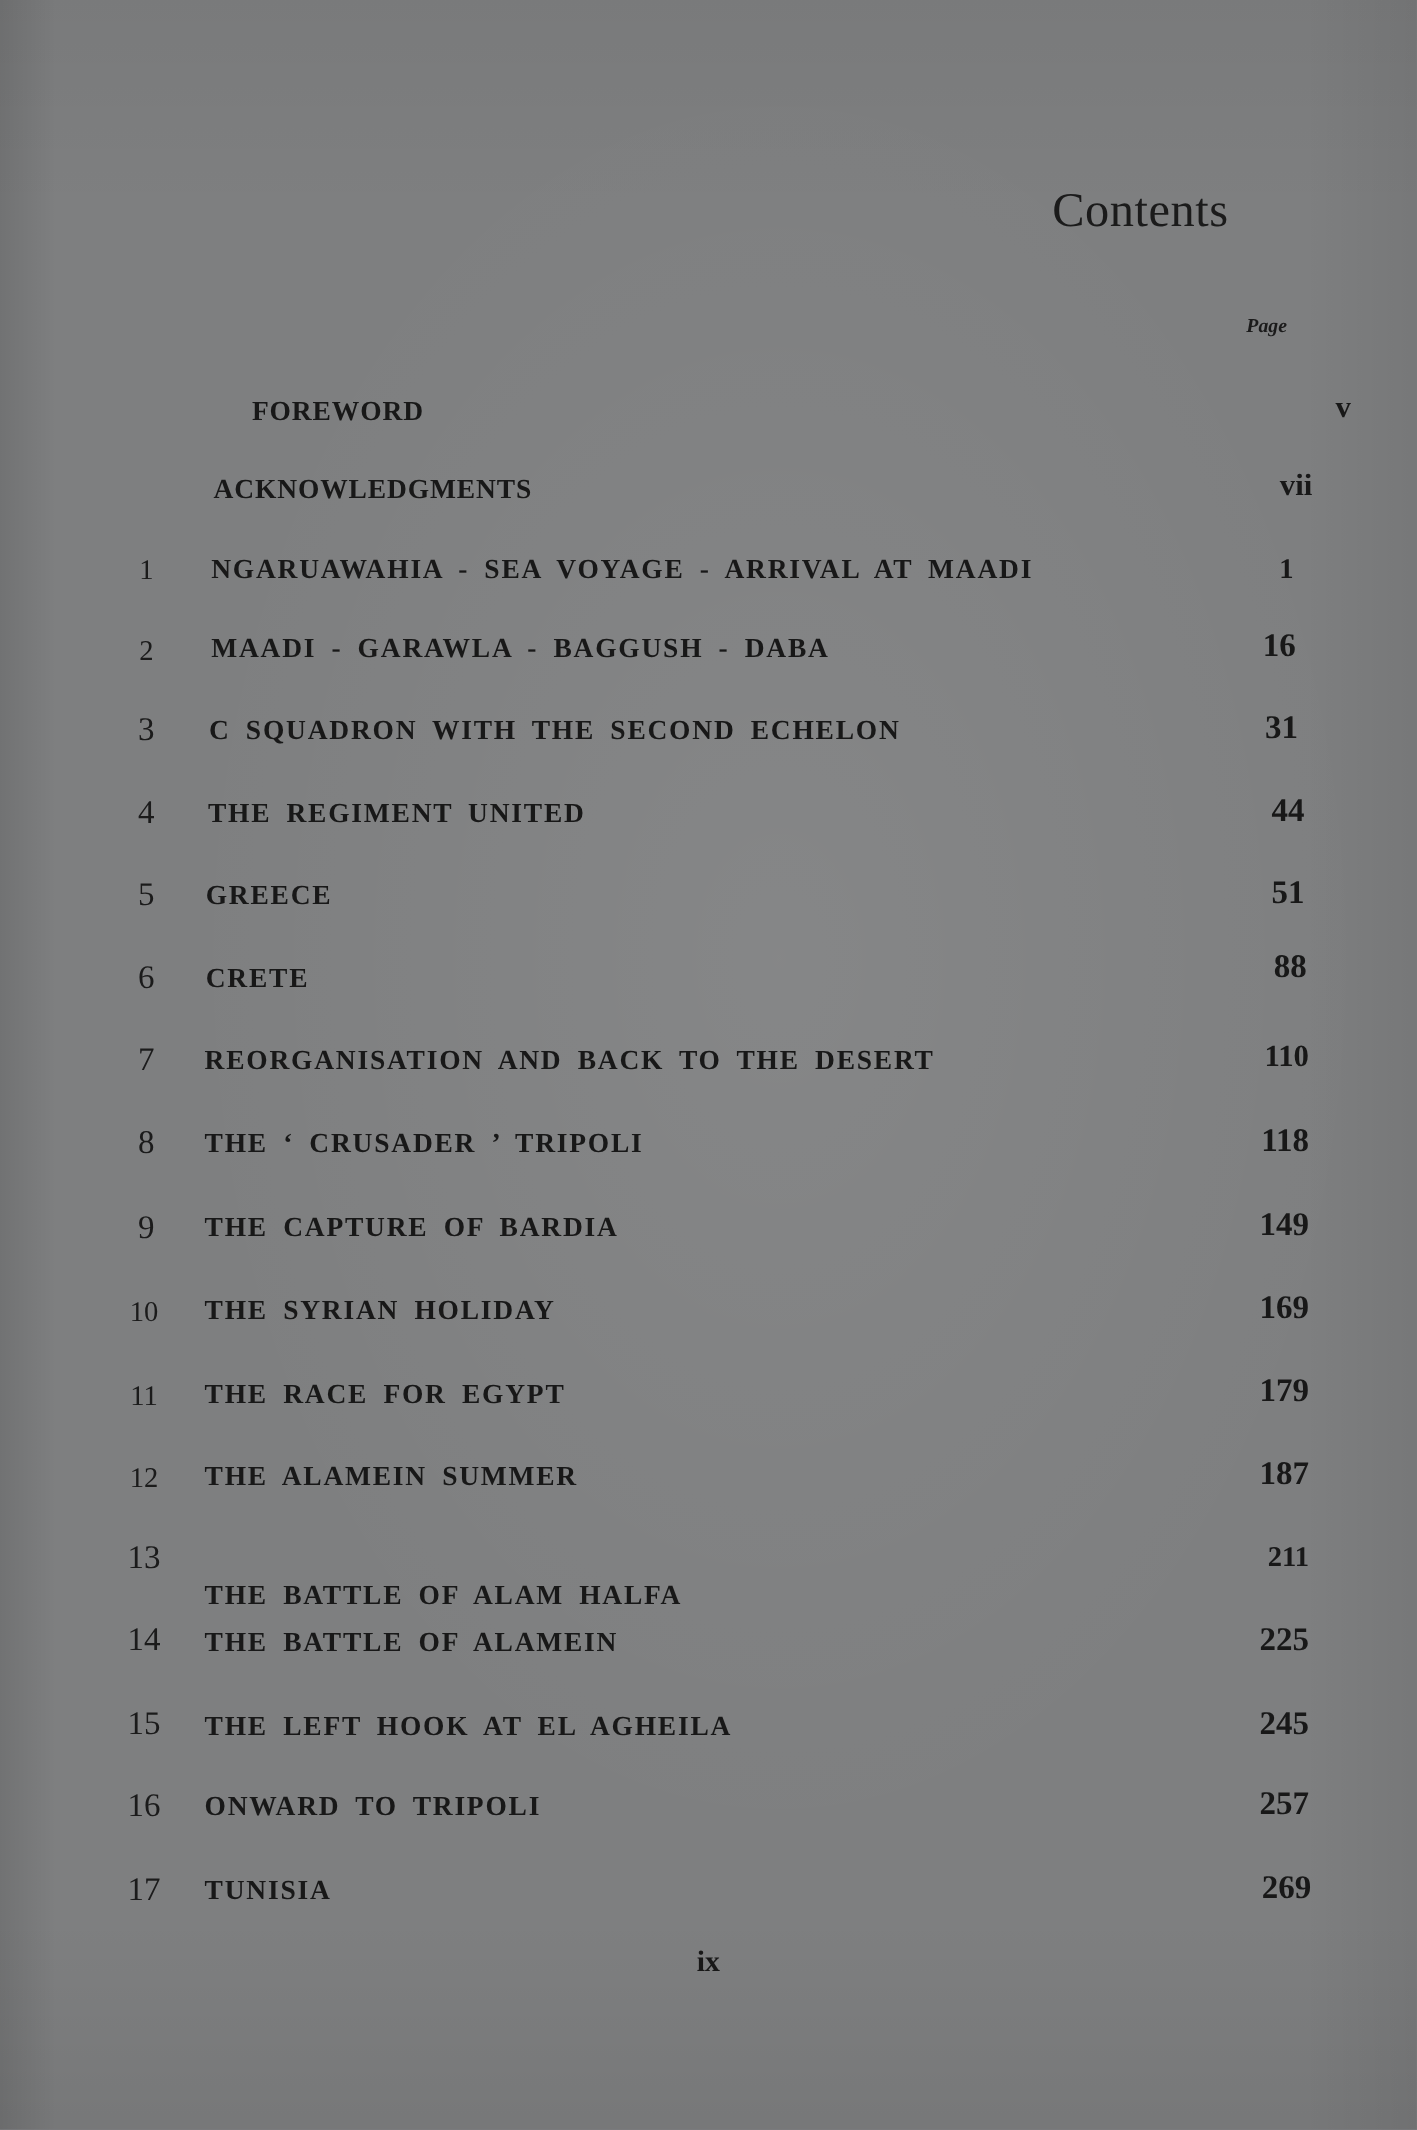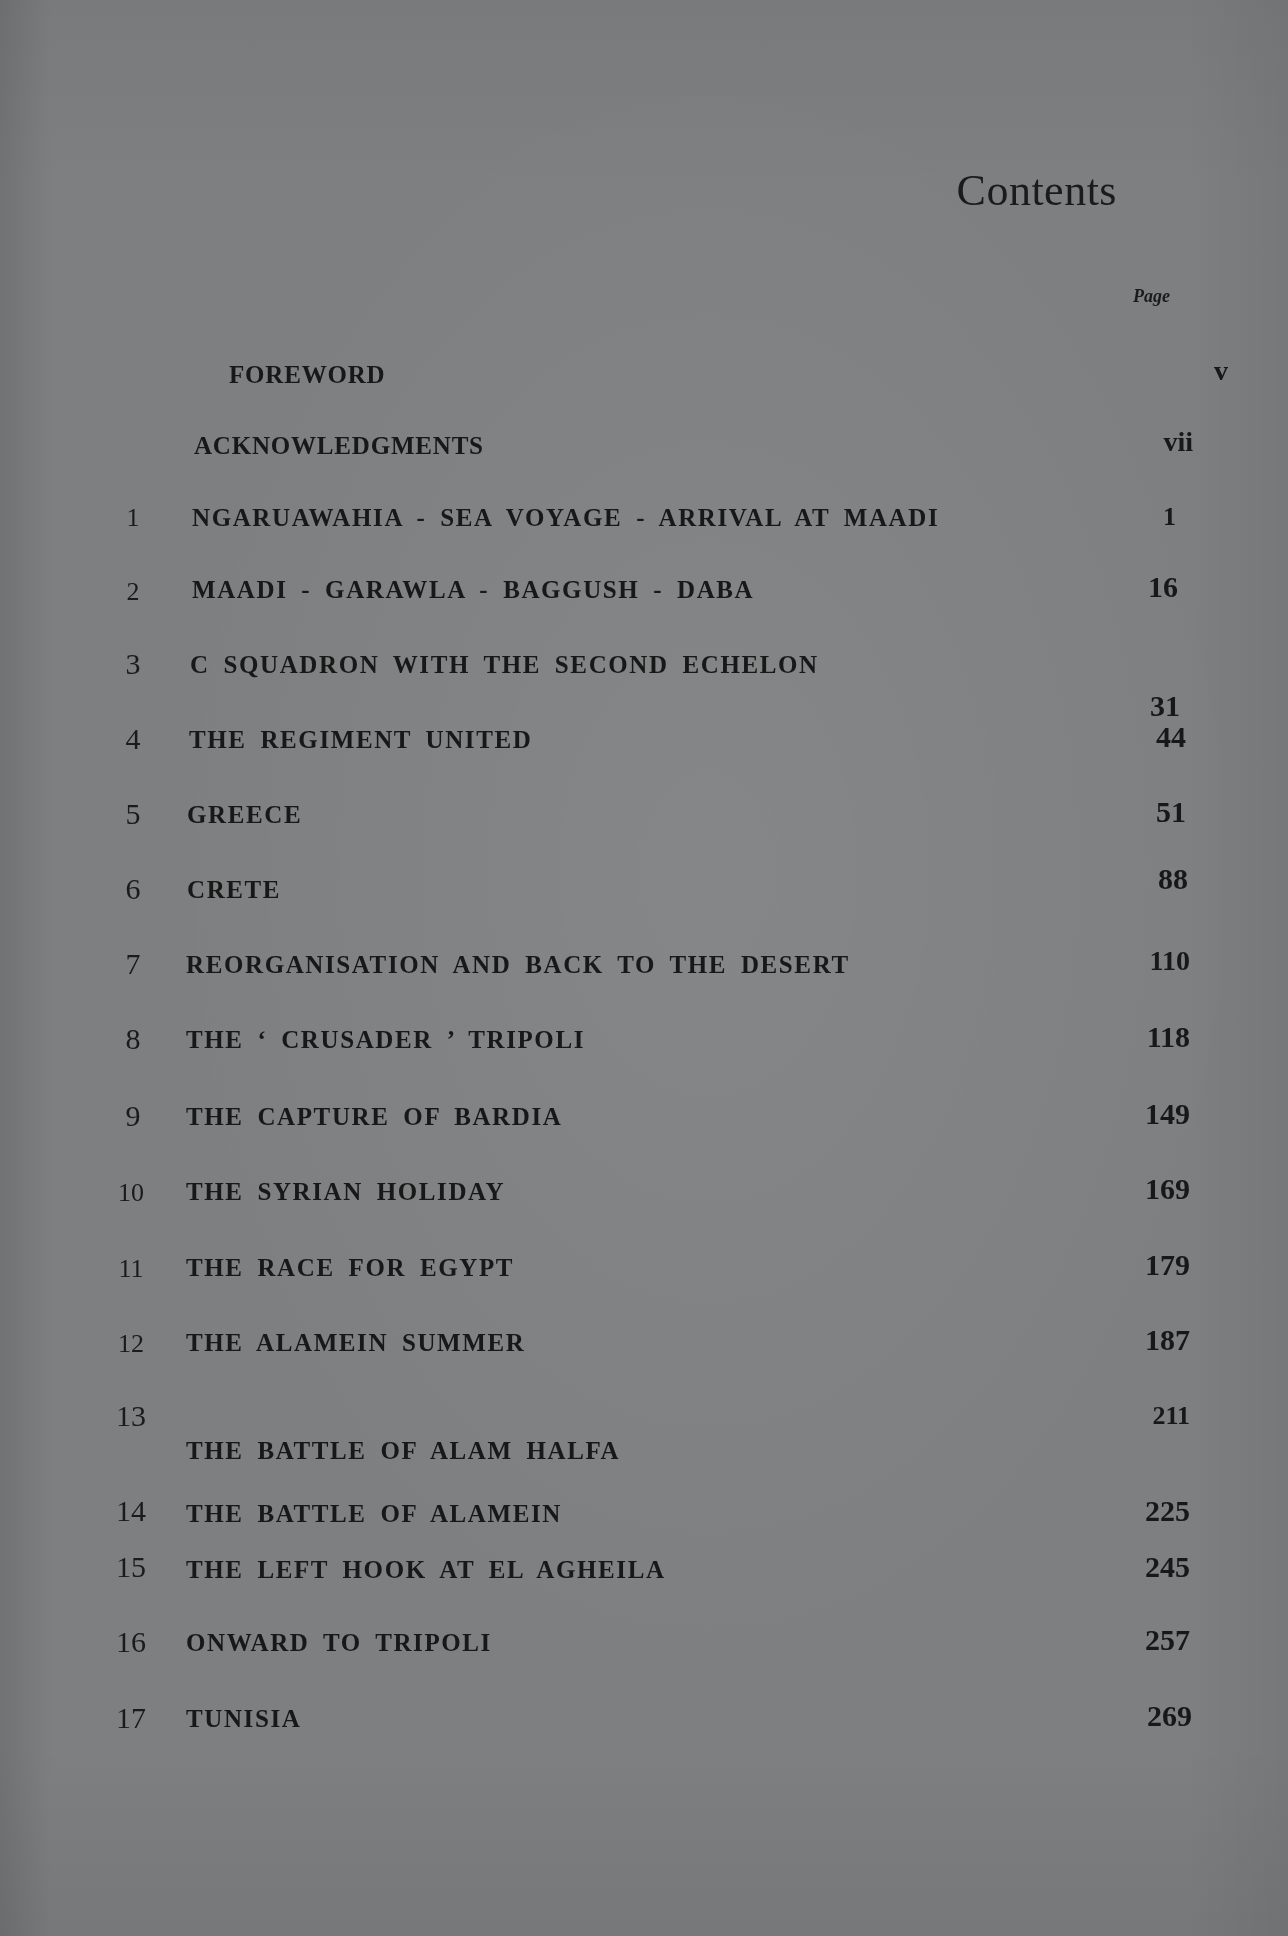--- a/index.html
+++ b/index.html
@@ -126,21 +126,21 @@
     <span class="toc-page" style="right:112px;font-size:26px;top:6px;">1</span>
   </div>
   <div class="toc-row" style="top:568px;">
     <span class="toc-num" style="font-size:26px;top:9px;">2</span>
     <span class="toc-title" style="left:192px;">MAADI - GARAWLA - BAGGUSH - DABA</span>
     <span class="toc-page" style="right:110px;">16</span>
   </div>
   <div class="toc-row" style="top:643px;">
     <span class="toc-num">3</span>
     <span class="toc-title" style="left:190px;">C SQUADRON WITH THE SECOND ECHELON</span>
-    <span class="toc-page" style="right:108px;margin-top:44px;">31</span>
+    <span class="toc-page" style="right:108px;">31</span>
   </div>
   <div class="toc-row" style="top:718px;">
     <span class="toc-num">4</span>
     <span class="toc-title" style="left:189px;">THE REGIMENT UNITED</span>
     <span class="toc-page" style="right:102px;">44</span>
   </div>
   <div class="toc-row" style="top:793px;">
     <span class="toc-num">5</span>
     <span class="toc-title" style="left:187px;">GREECE</span>
     <span class="toc-page" style="right:102px;">51</span>
@@ -178,35 +178,36 @@
   <div class="toc-row" style="top:1321px;">
     <span class="toc-num" style="left:110px;font-size:26px;top:8px;">12</span>
     <span class="toc-title" style="left:186px;">THE ALAMEIN SUMMER</span>
     <span class="toc-page" style="right:98px;">187</span>
   </div>
   <div class="toc-row" style="top:1397px;">
     <span class="toc-num" style="left:110px;top:2px;">13</span>
     <span class="toc-title" style="left:186px;margin-top:32px;">THE BATTLE OF ALAM HALFA</span>
     <span class="toc-page" style="right:98px;font-size:26px;top:4px;">211</span>
   </div>
-  <div class="toc-row" style="top:1472px;margin-top:20px;">
+  <div class="toc-row" style="top:1472px;">
     <span class="toc-num" style="left:110px;top:2px;">14</span>
     <span class="toc-title" style="left:186px;">THE BATTLE OF ALAMEIN</span>
     <span class="toc-page" style="right:98px;">225</span>
   </div>
   <div class="toc-row" style="top:1548px;">
     <span class="toc-num" style="left:110px;top:2px;">15</span>
     <span class="toc-title" style="left:186px;">THE LEFT HOOK AT EL AGHEILA</span>
     <span class="toc-page" style="right:98px;">245</span>
   </div>
   <div class="toc-row" style="top:1621px;">
     <span class="toc-num" style="left:110px;">16</span>
     <span class="toc-title" style="left:186px;">ONWARD TO TRIPOLI</span>
     <span class="toc-page" style="right:98px;">257</span>
   </div>
   <div class="toc-row" style="top:1697px;">
     <span class="toc-num" style="left:110px;">17</span>
     <span class="toc-title" style="left:186px;">TUNISIA</span>
     <span class="toc-page" style="right:96px;">269</span>
   </div>
 
+  <div class="folio">ix</div>
 
 </div>
 
 </body></html>

